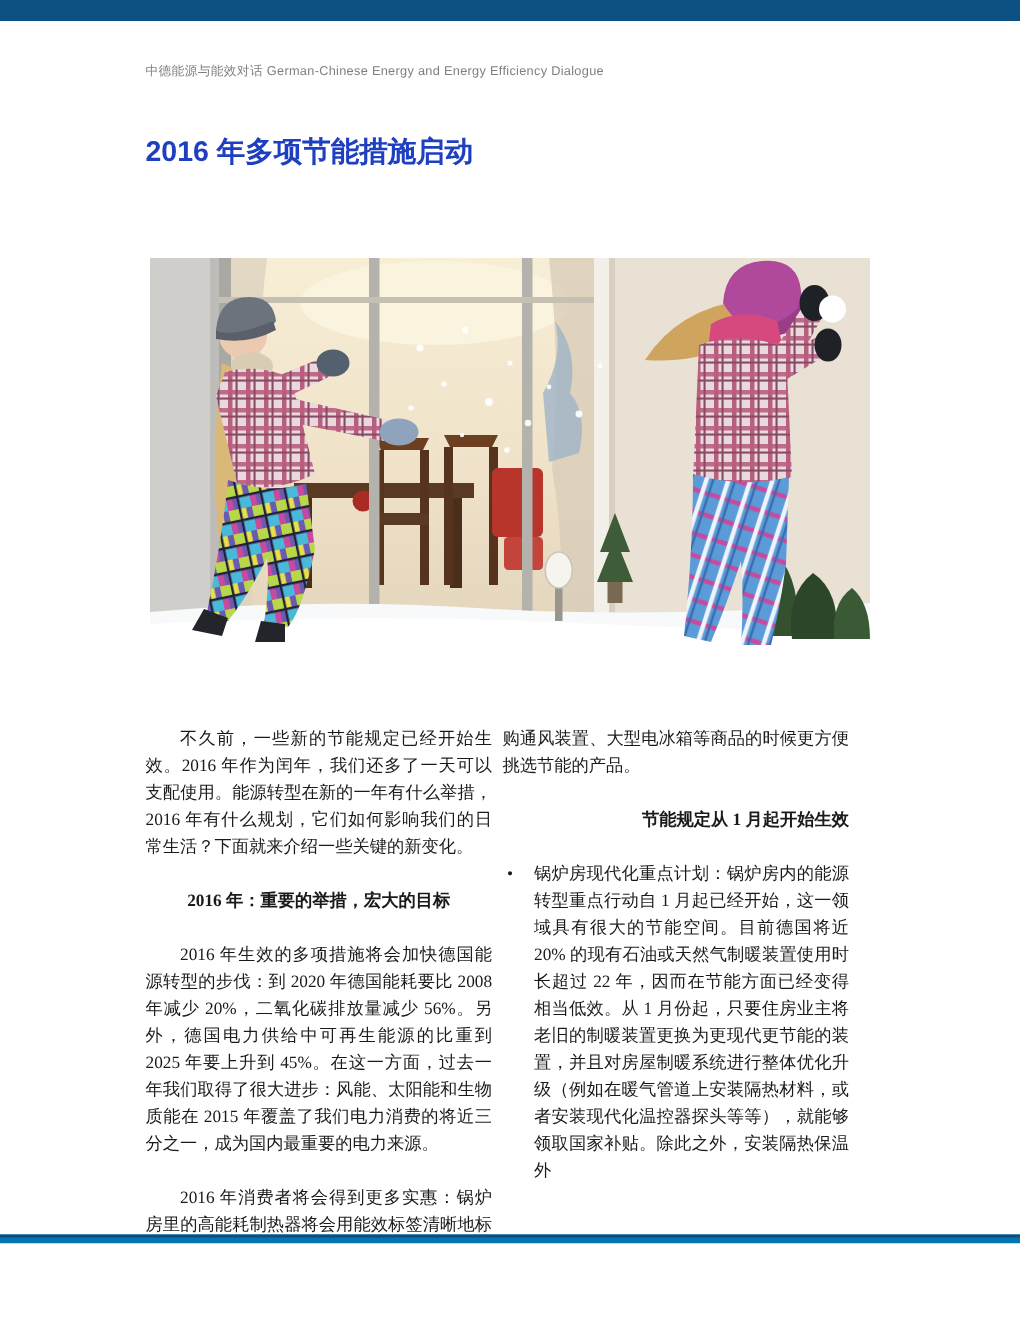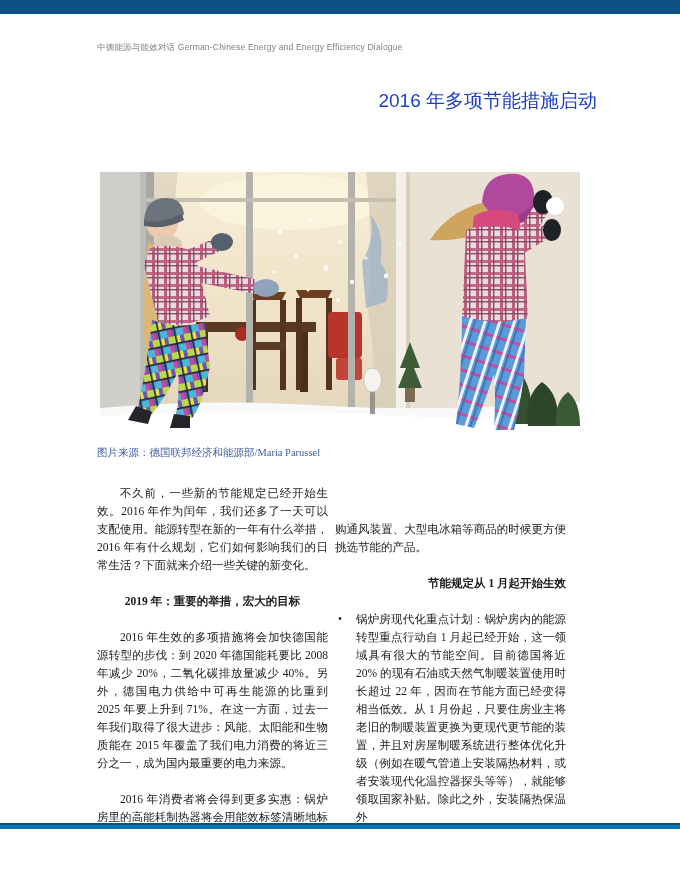--- a/index.html
+++ b/index.html
@@ -3,34 +3,34 @@
 <meta charset="utf-8">
 <style>
   html,body{margin:0;padding:0;background:#ffffff;}
   .page{position:relative;width:680px;height:829px;background:#ffffff;overflow:hidden;
         font-family:"Liberation Serif","DejaVu Serif",serif;color:#1a1a1a;}
   .top-bar{position:absolute;top:0;left:0;width:680px;height:14px;background:#0d5183;}
   .doc-header{position:absolute;top:42px;left:97px;width:500px;
         font-family:"Liberation Sans","DejaVu Sans",sans-serif;font-size:8.5px;color:#7f7f7f;
         letter-spacing:.2px;}
   .doc-title{position:absolute;top:88px;left:97px;width:500px;
-        font-family:"Liberation Sans","DejaVu Sans",sans-serif;font-weight:normal;
-        font-size:19px;color:#1e3fc0;text-align:right;}
+        font-family:"Liberation Sans","DejaVu Sans",sans-serif;font-weight:bold;
+        font-size:19px;color:#1e3fc0;}
   .intro{position:absolute;top:127px;left:97px;width:498px;
         font-size:11.5px;line-height:18px;text-align:justify;text-indent:2em;}
   .photo{position:absolute;top:172px;left:100px;width:480px;height:258px;overflow:hidden;
         background:#e9e1d3;}
   .photo svg{display:block;}
   .caption{position:absolute;top:446px;left:97px;width:486px;
         font-size:10.5px;color:#3d5e9d;}
   .columns{position:absolute;top:484px;left:97px;width:486px;height:338px;display:flex;gap:7px;
         font-size:11.5px;line-height:18px;overflow:hidden;}
   .col{width:231px;text-align:justify;}
   .col p{margin:0 0 18px 0;text-indent:2em;}
-  .col p.no-indent{text-indent:0;margin-top:36px;}
+  .col p.no-indent{text-indent:0;}
   .col h3{margin:0 0 18px 0;font-size:11.5px;font-weight:bold;text-indent:0;}
   .col h3.centered{text-align:center;}
   .col h3.indented{text-align:right;padding-left:1.2em;}
   .bullet-item{display:flex;margin:0 0 18px 0;}
   .bullet-dot{width:18px;flex:0 0 18px;text-align:left;padding-left:3px;}
   .bullet-text{flex:1;text-align:justify;}
   .footer-bar{position:absolute;top:823px;left:0;width:680px;height:57px;background:#0574b1;
         border-top:2px solid #0f4e7c;box-sizing:border-box;}
   .page-number{position:absolute;top:843px;left:33px;
         font-family:"Liberation Sans","DejaVu Sans",sans-serif;font-weight:bold;
@@ -183,27 +183,26 @@
         <path d="M408,72 L446,52 L452,64 L416,86 Z" fill="url(#pJacket)"></path>
         <ellipse cx="443" cy="30" rx="10" ry="12" fill="#1e2126"></ellipse>
         <ellipse cx="452" cy="58" rx="9" ry="11" fill="#1e2126"></ellipse>
         <circle cx="455" cy="34" r="9" fill="#ffffff"></circle>
 
         <path d="M362,144 q34,10 64,2 l-2,58 q-4,30 -10,54 l-20,0 q2,-34 0,-56 q-10,30 -20,54 l-18,-4 q6,-56 6,-108 Z" fill="url(#pPantsR)"></path>
       </g>
     </svg>
   </div>
 
-  <div class="caption">图片来源：德国联邦经济和能源部/Maria Parussel</div>
 
   <div class="columns">
     <div class="col">
       <p>不久前，一些新的节能规定已经开始生效。2016 年作为闰年，我们还多了一天可以支配使用。能源转型在新的一年有什么举措，2016 年有什么规划，它们如何影响我们的日常生活？下面就来介绍一些关键的新变化。</p>
-      <h3 class="centered">2019 年：重要的举措，宏大的目标</h3>
-      <p>2016 年生效的多项措施将会加快德国能源转型的步伐：到 2020 年德国能耗要比 2008 年减少 20%，二氧化碳排放量减少 40%。另外，德国电力供给中可再生能源的比重到 2025 年要上升到 71%。在这一方面，过去一年我们取得了很大进步：风能、太阳能和生物质能在 2015 年覆盖了我们电力消费的将近三分之一，成为国内最重要的电力来源。</p>
+      <h3 class="centered">2016 年：重要的举措，宏大的目标</h3>
+      <p>2016 年生效的多项措施将会加快德国能源转型的步伐：到 2020 年德国能耗要比 2008 年减少 20%，二氧化碳排放量减少 56%。另外，德国电力供给中可再生能源的比重到 2025 年要上升到 45%。在这一方面，过去一年我们取得了很大进步：风能、太阳能和生物质能在 2015 年覆盖了我们电力消费的将近三分之一，成为国内最重要的电力来源。</p>
       <p>2016 年消费者将会得到更多实惠：锅炉房里的高能耗制热器将会用能效标签清晰地标记出来，国家也鼓励消费者将它们置换成新型制暖设备。能效标签也使得消费者在选</p>
     </div>
     <div class="col">
       <p class="no-indent">购通风装置、大型电冰箱等商品的时候更方便挑选节能的产品。</p>
       <h3 class="indented">节能规定从 1 月起开始生效</h3>
       <div class="bullet-item">
         <span class="bullet-dot">•</span>
         <span class="bullet-text">锅炉房现代化重点计划：锅炉房内的能源转型重点行动自 1 月起已经开始，这一领域具有很大的节能空间。目前德国将近 20% 的现有石油或天然气制暖装置使用时长超过 22 年，因而在节能方面已经变得相当低效。从 1 月份起，只要住房业主将老旧的制暖装置更换为更现代更节能的装置，并且对房屋制暖系统进行整体优化升级（例如在暖气管道上安装隔热材料，或者安装现代化温控器探头等等），就能够领取国家补贴。除此之外，安装隔热保温外</span>
       </div>
     </div>

